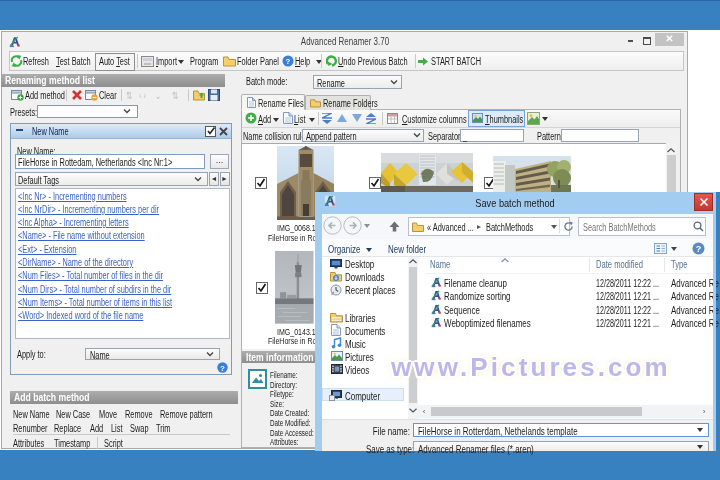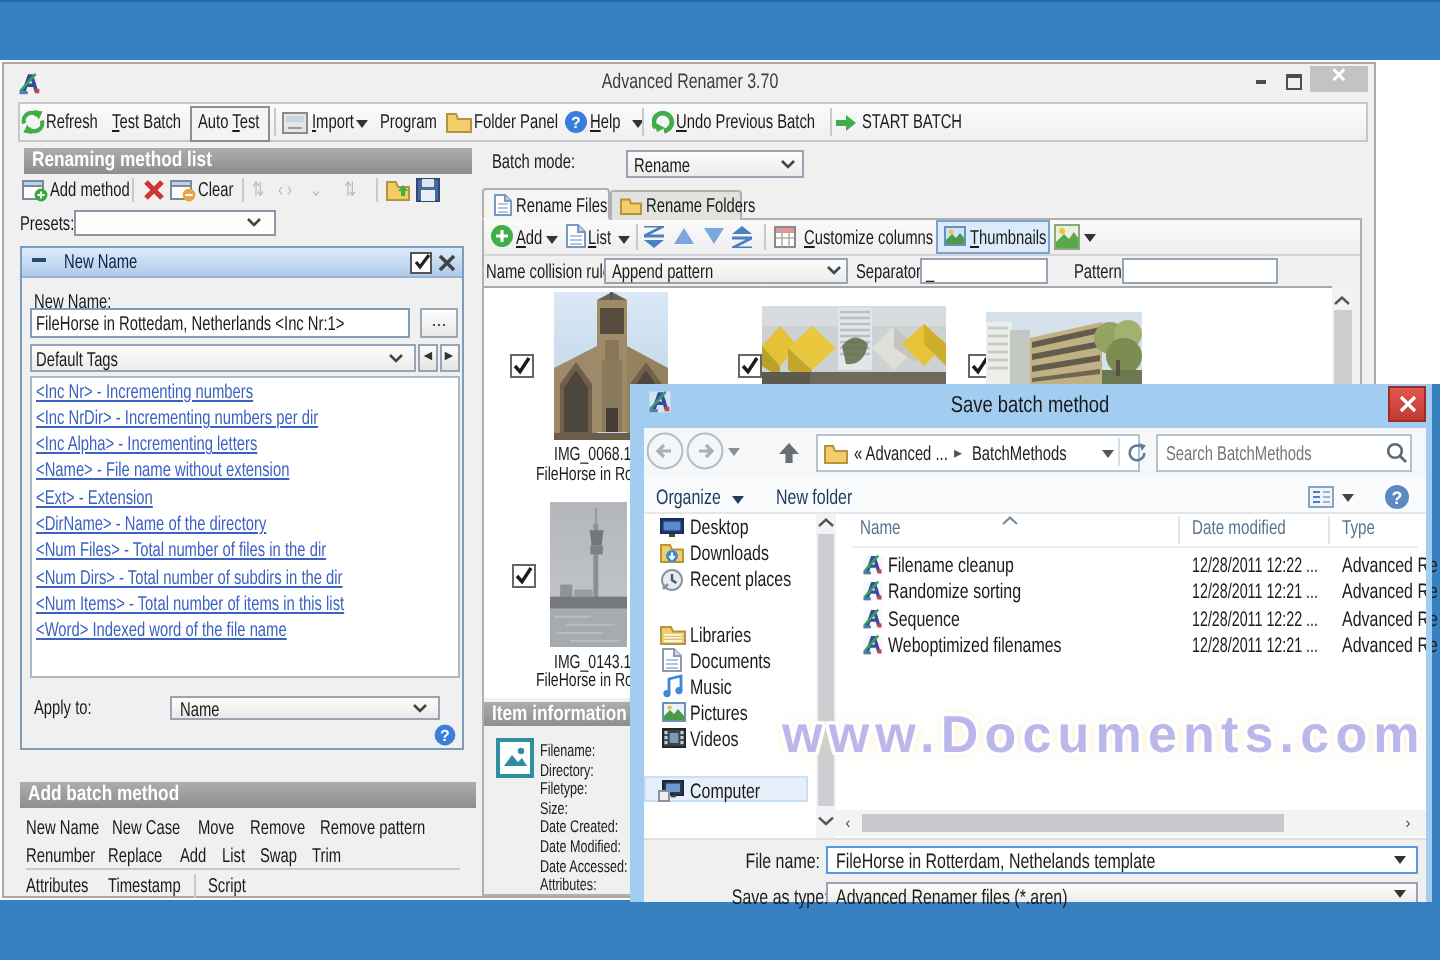--- a/index.html
+++ b/index.html
@@ -83,21 +83,21 @@
     <path d="M2 9 A4.5 4.5 0 1 1 6 10.5" fill="none" stroke="#3fae47" stroke-width="2.4"></path>
     <path d="M1 6 L2.5 11 L6.5 9 Z" fill="#3fae47"></path>
   </svg>
 <div class="ab t10" style="left:338px;top:57px"><u>U</u>ndo Previous Batch</div>
 <div class="ab vsep" style="left:415px;top:54px;height:14px"></div>
 <svg class="ab" style="left:418px;top:57px" width="10" height="9">
     <path d="M0 3 H5 V0.5 L10 4.5 L5 8.5 V6 H0 Z" fill="#3fae47"></path>
   </svg>
 <div class="ab t10" style="left:431px;top:57px">START BATCH</div>
 
-<div class="ab ghdr" style="left:12px;top:74px;width:220px;height:13px"><span>Renaming method list</span></div>
+<div class="ab ghdr" style="left:1px;top:74px;width:220px;height:13px"><span>Renaming method list</span></div>
 
 <svg class="ab" style="left:11px;top:89px" width="13" height="12">
     <rect x="0.5" y="1.5" width="10" height="9" fill="#fdfdfd" stroke="#7a8a9a"></rect>
     <rect x="0.5" y="1.5" width="10" height="2.5" fill="#bcd2ec" stroke="#7a8a9a"></rect>
     <circle cx="9.5" cy="8.5" r="3.2" fill="#35a835"></circle>
     <path d="M7.7 8.5 H11.3 M9.5 6.7 V10.3" stroke="#fff" stroke-width="1.1"></path>
   </svg>
 <div class="ab t10" style="left:25px;top:91px">Add method</div>
 <div class="ab vsep" style="left:66px;top:89px;height:12px"></div>
 <svg class="ab" style="left:71px;top:89px" width="12" height="12" viewBox="0 0 12 12">
@@ -585,13 +585,13 @@
 <div class="ab t11" style="left:417.5px;top:426px">FileHorse in Rotterdam, Nethelands template</div>
 <div class="ab" style="left:697px;top:428px;width:0;height:0;border:3.5px solid transparent;border-top:4.5px solid #333"></div>
 <div class="ab t11 rgt" style="left:352px;top:443.5px;width:58px;text-align:right">Save as type:</div>
 <div class="ab" style="left:413px;top:440.5px;width:295.5px;height:10px;background:linear-gradient(#fcfcfc,#ececec);border:1px solid #98a4b4;border-bottom:none;box-sizing:border-box"></div>
 <div class="ab t11" style="left:417.5px;top:443.5px">Advanced Renamer files (*.aren)</div>
 <div class="ab" style="left:697px;top:445px;width:0;height:0;border:3.5px solid transparent;border-top:4.5px solid #333"></div>
 
 <div class="ab" style="left:712.9px;top:192px;width:3.4px;height:258.5px;background:#a3cdf0"></div>
 
 <div class="ab" id="wmark" style="left:391px;top:352px;font-size:26px;font-weight:bold;letter-spacing:3.1px;color:#bcb7eb;white-space:nowrap;
-  text-shadow:-1.5px -1.5px 0 #fff,1.5px -1.5px 0 #fff,-1.5px 1.5px 0 #fff,1.5px 1.5px 0 #fff,0 -1.7px 0 #fff,0 1.7px 0 #fff,-1.7px 0 0 #fff,1.7px 0 0 #fff,0 0 6px rgba(255,224,158,0.9)">www.Documents.com</div>
+  text-shadow:-1.5px -1.5px 0 #fff,1.5px -1.5px 0 #fff,-1.5px 1.5px 0 #fff,1.5px 1.5px 0 #fff,0 -1.7px 0 #fff,0 1.7px 0 #fff,-1.7px 0 0 #fff,1.7px 0 0 #fff,0 0 6px rgba(255,224,158,0.9)">www.Pictures.com</div>
 
 </body></html>

